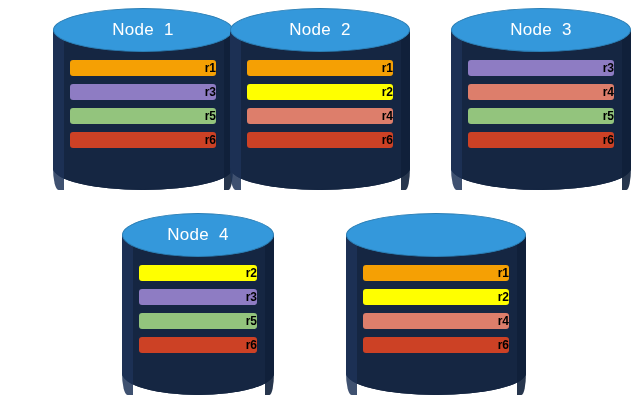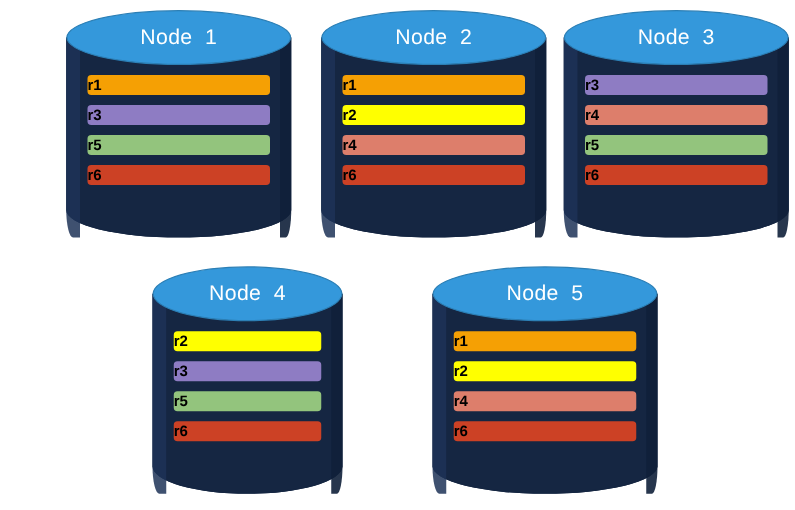--- a/index.html
+++ b/index.html
@@ -87,21 +87,21 @@
     padding: 0 17px;
     display: flex;
     flex-direction: column;
     gap: 8px;
   }
   .replica {
     height: 16px;
     border-radius: 3px;
     display: flex;
     align-items: center;
-    justify-content: flex-start;
+    justify-content: flex-end;
     font-size: 12px;
     font-weight: bold;
     color: #000000;
     line-height: 1;
   }
 </style>
 </head>
 <body>
 
 <div id="canvas">
@@ -120,21 +120,21 @@
           <span>r3</span>
         </div>
         <div class="replica" style="background: rgb(147, 196, 125); color: rgb(0, 0, 0);">
           <span>r5</span>
         </div>
         <div class="replica" style="background: rgb(204, 65, 37); color: rgb(0, 0, 0);">
           <span>r6</span>
         </div>
       </div>
     </div>
-    <div class="node" style="left: 230px; top: 8px; width: 180px; height: 182px; margin-left: 27px;">
+    <div class="node" style="left: 230px; top: 8px; width: 180px; height: 182px;">
       <div class="cyl-body" style="background: rgb(21, 38, 66);">
         <div class="cyl-body-shade"></div>
         <div class="cyl-body-shade-r"></div>
       </div>
       <div class="cyl-top" style="background: rgb(52, 152, 219);"></div>
       <div class="cyl-top-label" style="color: rgb(255, 255, 255);">Node  2</div>
       <div class="replicas">
         <div class="replica" style="background: rgb(245, 160, 4); color: rgb(0, 0, 0);">
           <span>r1</span>
         </div>
@@ -192,21 +192,20 @@
           <span>r6</span>
         </div>
       </div>
     </div>
     <div class="node" style="left: 346px; top: 213px; width: 180px; height: 182px;">
       <div class="cyl-body" style="background: rgb(21, 38, 66);">
         <div class="cyl-body-shade"></div>
         <div class="cyl-body-shade-r"></div>
       </div>
       <div class="cyl-top" style="background: rgb(52, 152, 219);"></div>
-      <div class="cyl-top-label" style="color: rgb(255, 255, 255);">Node  5</div>
       <div class="replicas">
         <div class="replica" style="background: rgb(245, 160, 4); color: rgb(0, 0, 0);">
           <span>r1</span>
         </div>
         <div class="replica" style="background: rgb(255, 255, 0); color: rgb(0, 0, 0);">
           <span>r2</span>
         </div>
         <div class="replica" style="background: rgb(221, 126, 107); color: rgb(0, 0, 0);">
           <span>r4</span>
         </div>

